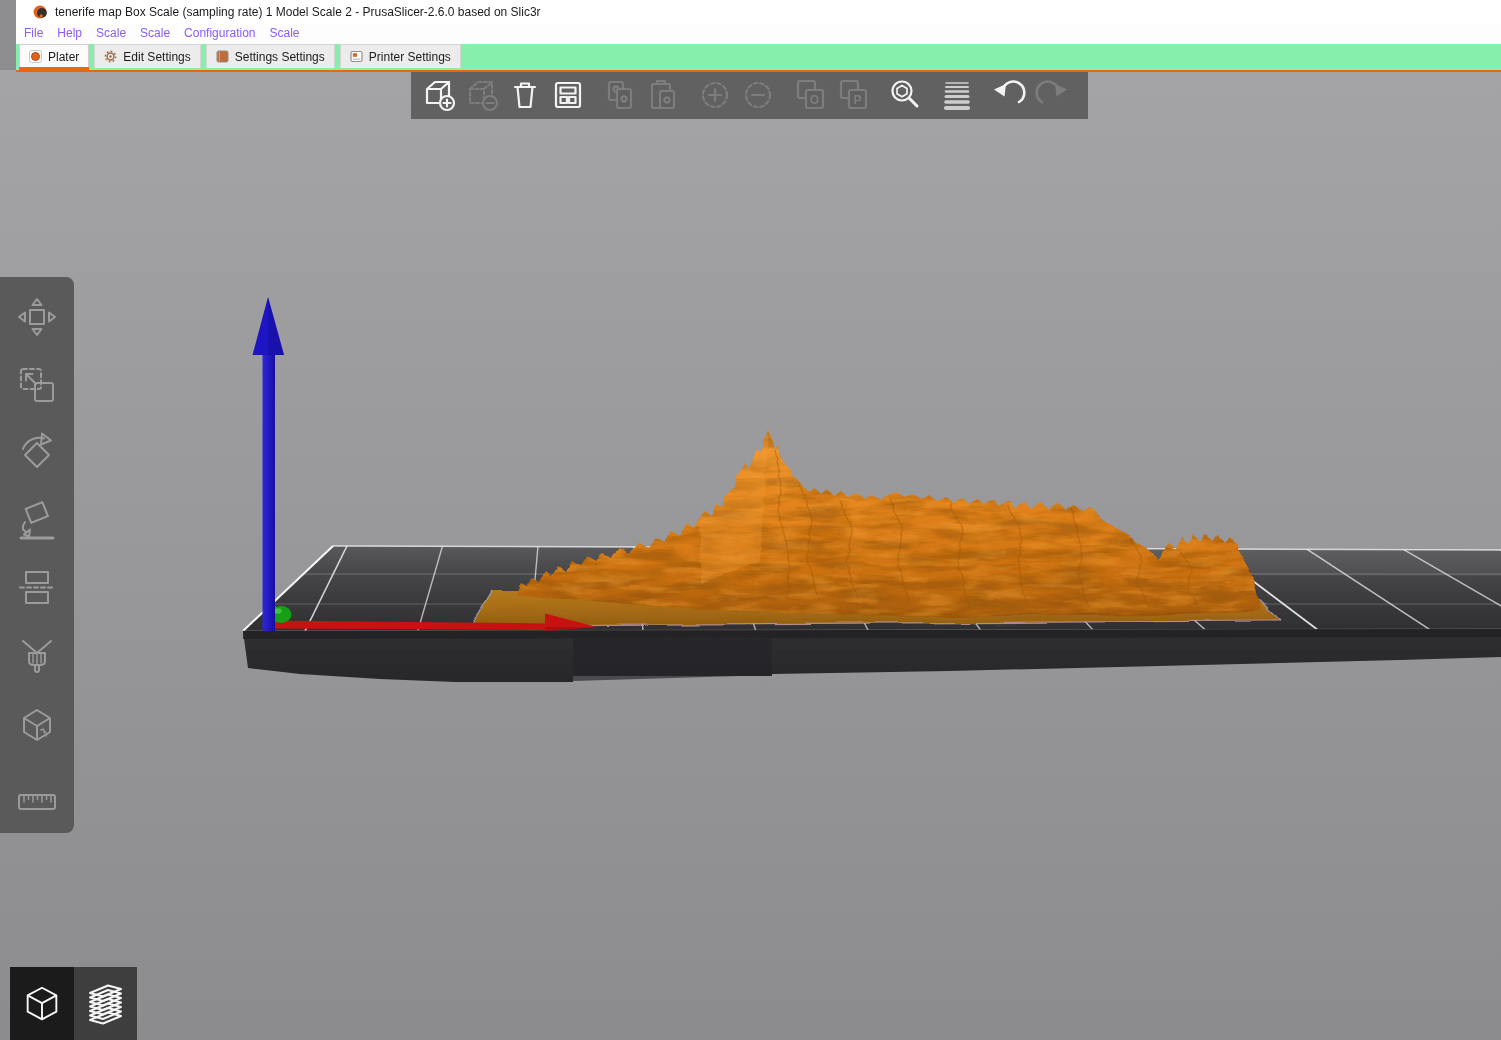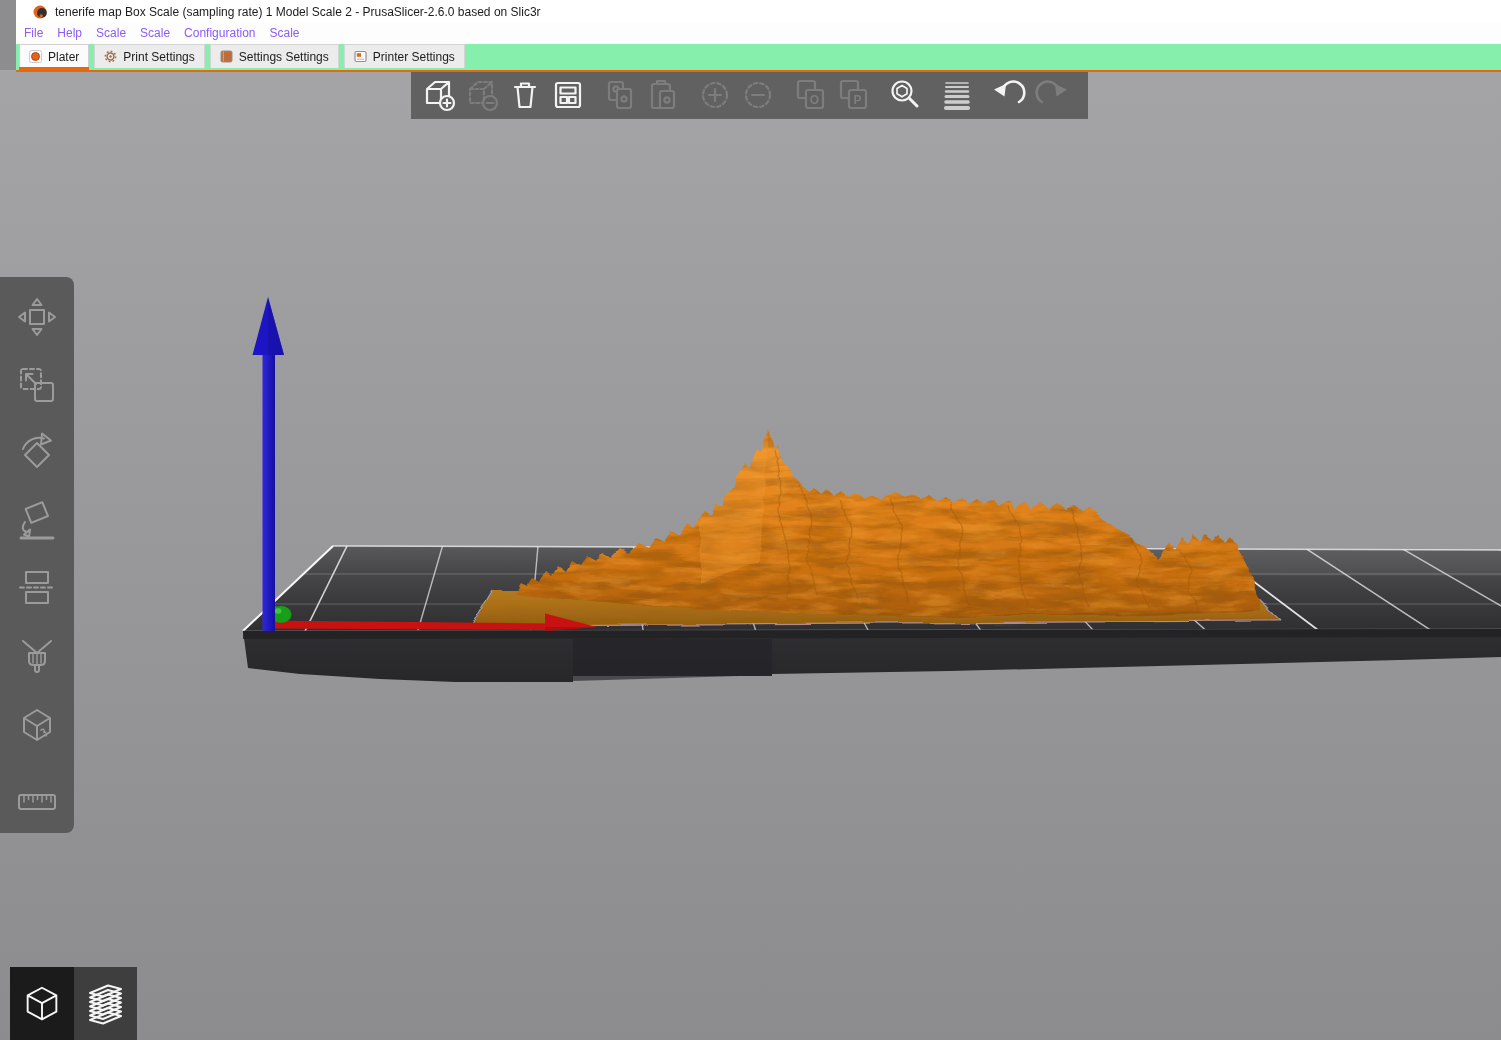--- a/index.html
+++ b/index.html
@@ -394,21 +394,21 @@
         <circle cx="6.5" cy="6.5" r="4" fill="#e8611c" stroke="#ad4a10"></circle>
       </svg>
       <span>Plater</span>
     </div>
     <div class="tab">
       <svg width="13" height="13" viewBox="0 0 13 13">
         <circle cx="6.5" cy="6.5" r="5.2" fill="none" stroke="#a56a43" stroke-width="1.4" stroke-dasharray="1.8 2.2"></circle>
         <circle cx="6.5" cy="6.5" r="3.4" fill="none" stroke="#a56a43" stroke-width="1.5"></circle>
         <circle cx="6.5" cy="6.5" r="1.2" fill="#a56a43"></circle>
       </svg>
-      <span>Print Settings</span>
+      <span>Edit Settings</span>
     </div>
     <div class="tab">
       <svg width="13" height="13" viewBox="0 0 13 13">
         <rect x="1" y="1" width="11" height="11" rx="1.5" fill="#bc6d3a" stroke="#8f8f8f"></rect>
         <line x1="3.4" y1="1.5" x2="3.4" y2="11.5" stroke="#d89a6a" stroke-width="1.2"></line>
       </svg>
       <span>Settings Settings</span>
     </div>
     <div class="tab">
       <svg width="13" height="13" viewBox="0 0 13 13">

